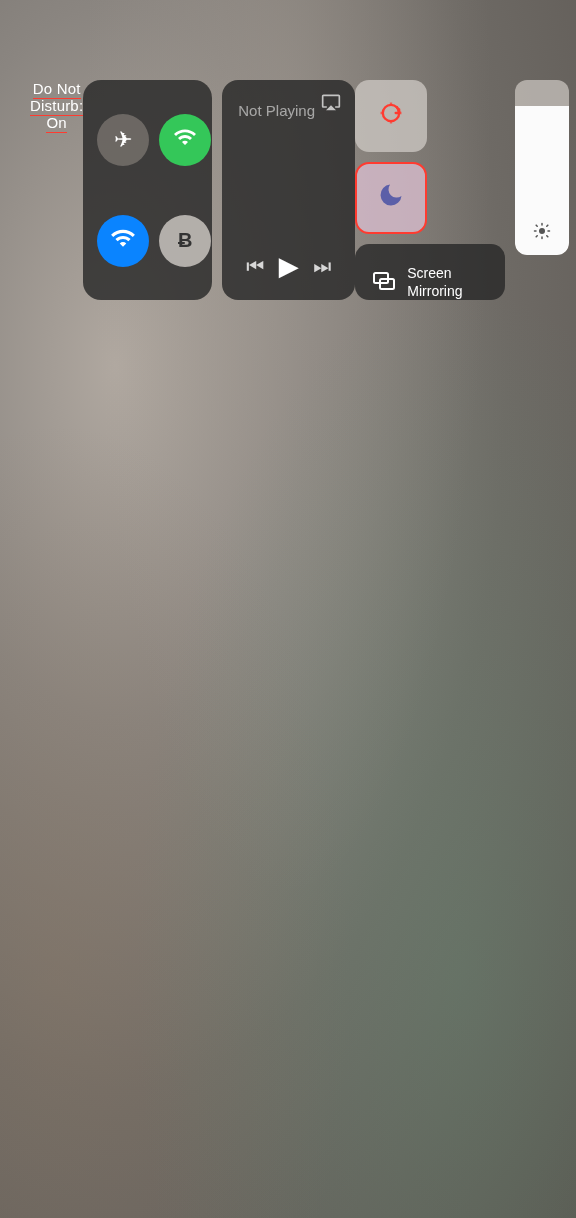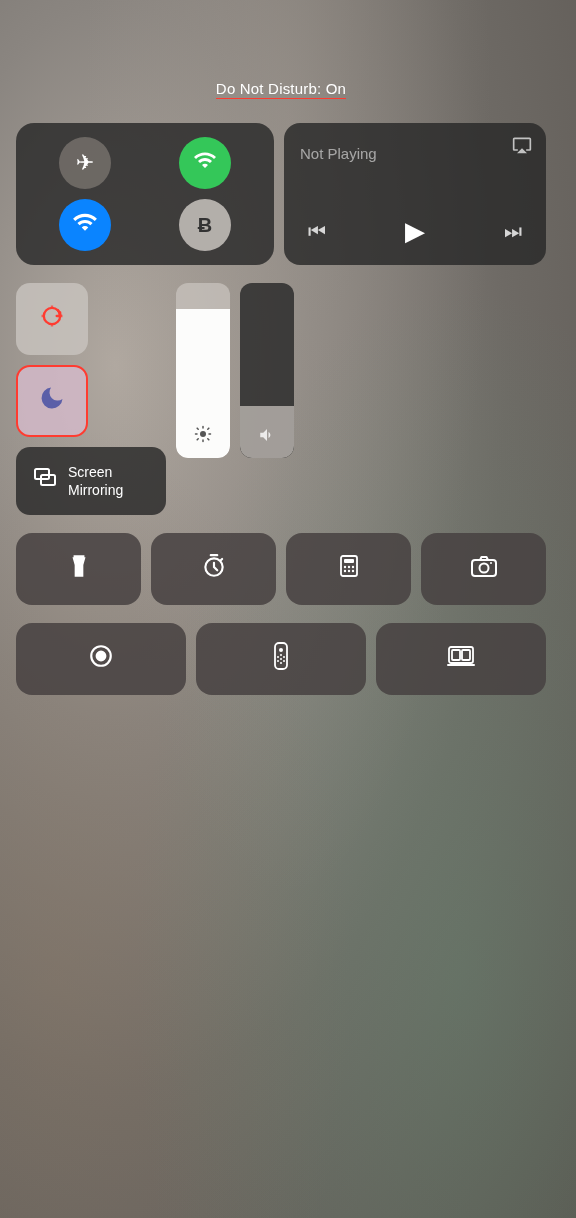--- a/index.html
+++ b/index.html
@@ -26,25 +26,24 @@
       inset: 0;
       background:
         radial-gradient(ellipse at 80% 80%, rgba(100,150,120,0.3) 0%, transparent 50%),
         radial-gradient(ellipse at 10% 80%, rgba(140,120,100,0.4) 0%, transparent 40%),
         radial-gradient(ellipse at 50% 10%, rgba(180,170,160,0.3) 0%, transparent 50%);
     }
 
     .control-center {
       position: absolute;
       top: 80px;
-      left: 16px;
+      left: 30px;
       right: 30px;
       display: flex;
-      flex-direction: column;
-      gap: 8px;
+      gap: 0;
     }
 
     .dnd-banner {
       text-align: center;
       color: #fff;
       font-size: 15px;
       font-weight: 500;
       margin-bottom: 18px;
       letter-spacing: 0.2px;
     }
@@ -230,23 +229,23 @@
       bottom: 10px;
       left: 50%;
       transform: translateX(-50%);
       color: rgba(255,255,255,0.8);
       font-size: 16px;
     }
 
     .screen-mirroring-btn {
       background: rgba(40,40,40,0.82);
       border-radius: 14px;
-      height: 68px;
-      display: flex;
-      align-items: center;
+      height: 56px;
+      display: flex;
+      align-items: flex-end;
       justify-content: center;
       gap: 10px;
       cursor: pointer;
       padding: 0 18px;
       flex: 1;
     }
 
     .screen-mirror-icon {
       color: #fff;
       font-size: 22px;

